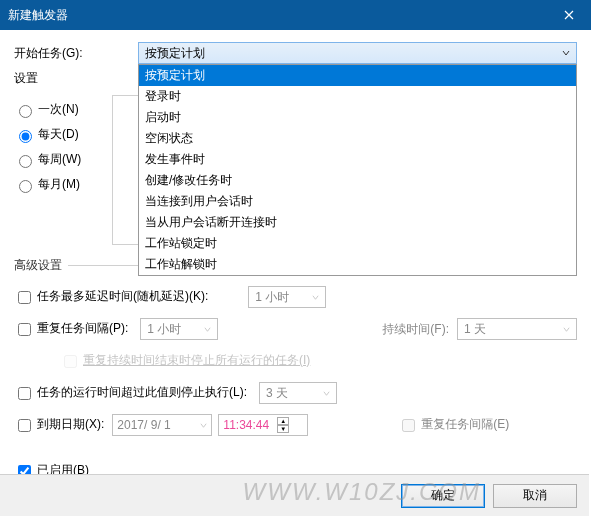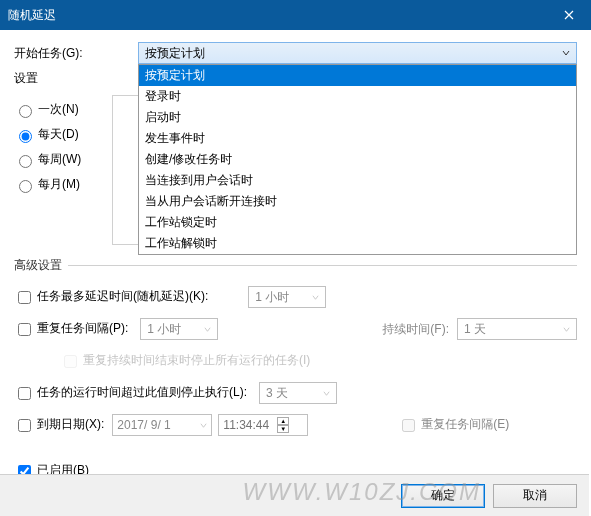--- a/index.html
+++ b/index.html
@@ -27,40 +27,40 @@
 .crosszone input { margin-right: 4px; }
 .advanced { position: relative; }
 .adv-legend { color: #333; background: #fff; position: relative; z-index: 2; display: inline-block; padding-right: 6px; }
 .adv-line { border-top: 1px solid #d0d0d0; position: absolute; top: 8px; left: 0; right: 0; z-index: 1; }
 .adv-body { padding: 12px 0 0 0; }
 .adv-row { display: flex; align-items: center; margin-bottom: 10px; min-height: 22px; }
 .chk { display: flex; align-items: flex-start; }
 .chk input { margin-right: 6px; }
 .combo { border: 1px solid #c0c0c0; background: #fff; height: 22px; display: flex; align-items: center; padding: 0 6px 0 6px; justify-content: space-between; color: #888; width: 78px; }
 .combo-arrow { width: 7px; height: 7px; opacity: 0.5; }
-.indent-text { color: #888; margin-left: 46px; }
+.indent-text { color: #888; margin-left: 46px; text-decoration: underline; }
 .datetime { border: 1px solid #c0c0c0; height: 22px; display: flex; align-items: center; padding: 0 4px; gap: 4px; }
 .spinner { display: flex; flex-direction: column; margin-left: 4px; }
 .spinner div { width: 12px; height: 8px; border: 1px solid #aaa; font-size: 6px; display: flex; align-items: center; justify-content: center; }
 .footer { position: absolute; bottom: 0; left: 0; right: 2px; border-top: 1px solid #d0d0d0; background: #f0f0f0; height: 42px; display: flex; justify-content: flex-end; align-items: center; padding: 0 12px; gap: 8px; }
 .btn { width: 84px; height: 24px; border: 1px solid #adadad; background: linear-gradient(#f5f5f5, #e8e8e8); display: flex; align-items: center; justify-content: center; }
 .btn.default { border: 1px solid #0078d7; box-shadow: 0 0 0 1px #7eb4ea inset; }
 .watermark1 { position: absolute; top: 65px; right: 20px; color: rgba(180,180,180,0.6); font-size: 20px; font-style: italic; pointer-events: none; text-align: right; line-height: 1.1; }
 .watermark1 .small { font-size: 10px; }
 .watermark2 { position: absolute; bottom: 10px; right: 110px; color: rgba(150,150,150,0.5); font-size: 24px; font-style: italic; pointer-events: none; letter-spacing: 2px; }
 .disabled-chk { opacity: 0.5; }
 .disabled-chk input { opacity: 0.6; }
 .gap { display: inline-block; }
 .duration-lbl { color: #888; margin-left: auto; margin-right: 8px; }
 </style>
 </head>
 <body>
 
 <div class="titlebar">
-  <span class="titlebar-text">随机延迟</span>
+  <span class="titlebar-text">新建触发器</span>
   <div class="close-btn">
     <svg viewBox="0 0 10 10">
         <path d="M1 1L9 9M9 1L1 9" stroke="#fff" stroke-width="1.2"></path>
       </svg>
   </div>
 </div>
 
 <div class="content">
   <div class="row">
     <span class="lbl-begin">开始任务(G):</span>
@@ -68,20 +68,21 @@
       <div class="dropdown-field">
         <span>按预定计划</span>
         <svg class="dropdown-arrow" viewBox="0 0 8 8">
             <path d="M1 2L4 6L7 2" fill="none" stroke="#333" stroke-width="1"></path>
           </svg>
       </div>
       <div class="dropdown-list">
         <div class="dd-item sel">按预定计划</div>
         <div class="dd-item">登录时</div>
         <div class="dd-item">启动时</div>
+        <div class="dd-item">空闲状态</div>
         <div class="dd-item">发生事件时</div>
         <div class="dd-item">创建/修改任务时</div>
         <div class="dd-item">当连接到用户会话时</div>
         <div class="dd-item">当从用户会话断开连接时</div>
         <div class="dd-item">工作站锁定时</div>
         <div class="dd-item">工作站解锁时</div>
       </div>
     </div>
   </div>
 
@@ -182,21 +183,21 @@
           </label>
         <span class="gap" style="width:8px"></span>
         <div class="datetime" style="width:100px">
           <span style="color:#888">2017/ 9/ 1</span>
           <svg class="combo-arrow" viewBox="0 0 8 8" style="margin-left:auto">
               <path d="M1 2L4 6L7 2" fill="none" stroke="#888"></path>
             </svg>
         </div>
         <span class="gap" style="width:6px"></span>
         <div class="datetime" style="width:90px">
-          <span style="color:#737373">11:34:44</span>
+          <span style="color:#ec4899">11:34:44</span>
           <div class="spinner">
             <div>▲</div>
             <div>▼</div>
           </div>
         </div>
         <span class="gap" style="width:90px"></span>
         <label class="chk" style="color:#888">
             <input type="checkbox" disabled="" style="">
             <span>重复任务间隔(E)</span>
           </label>

